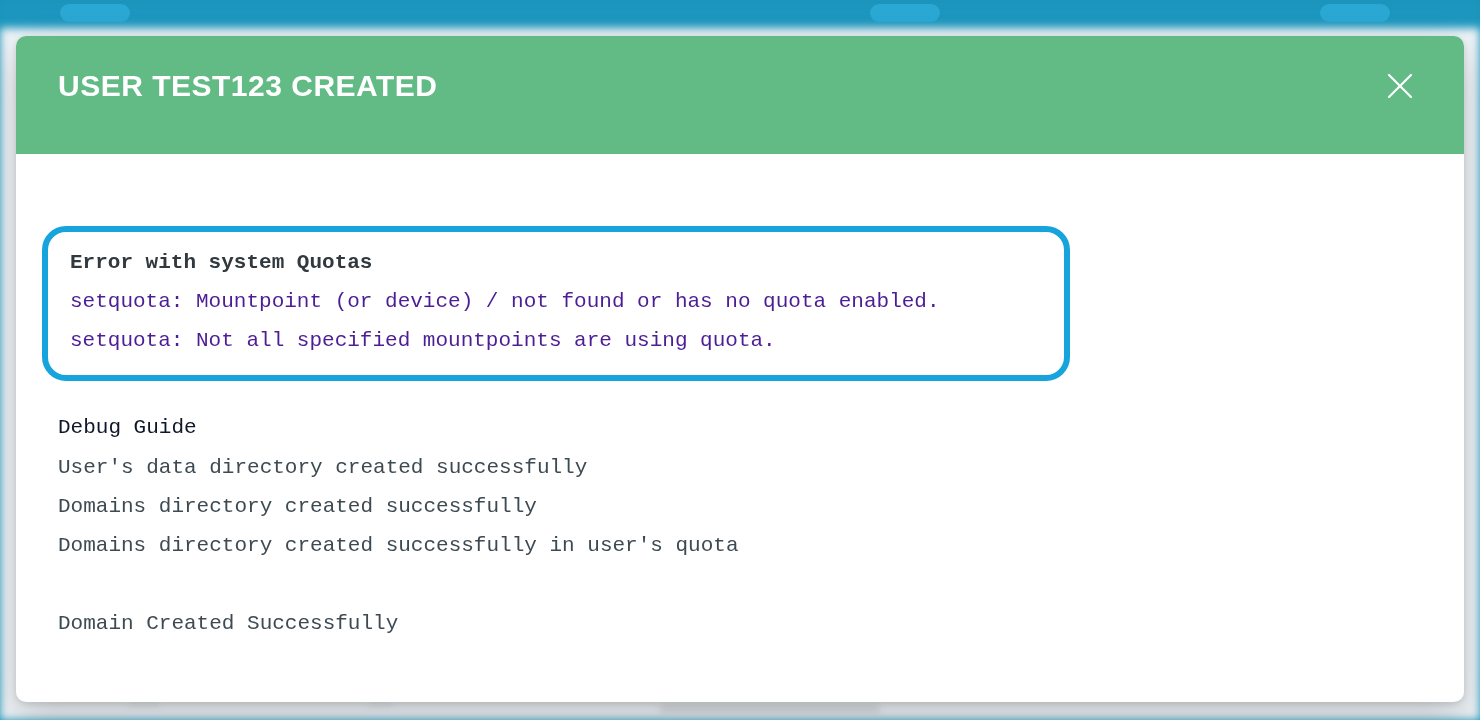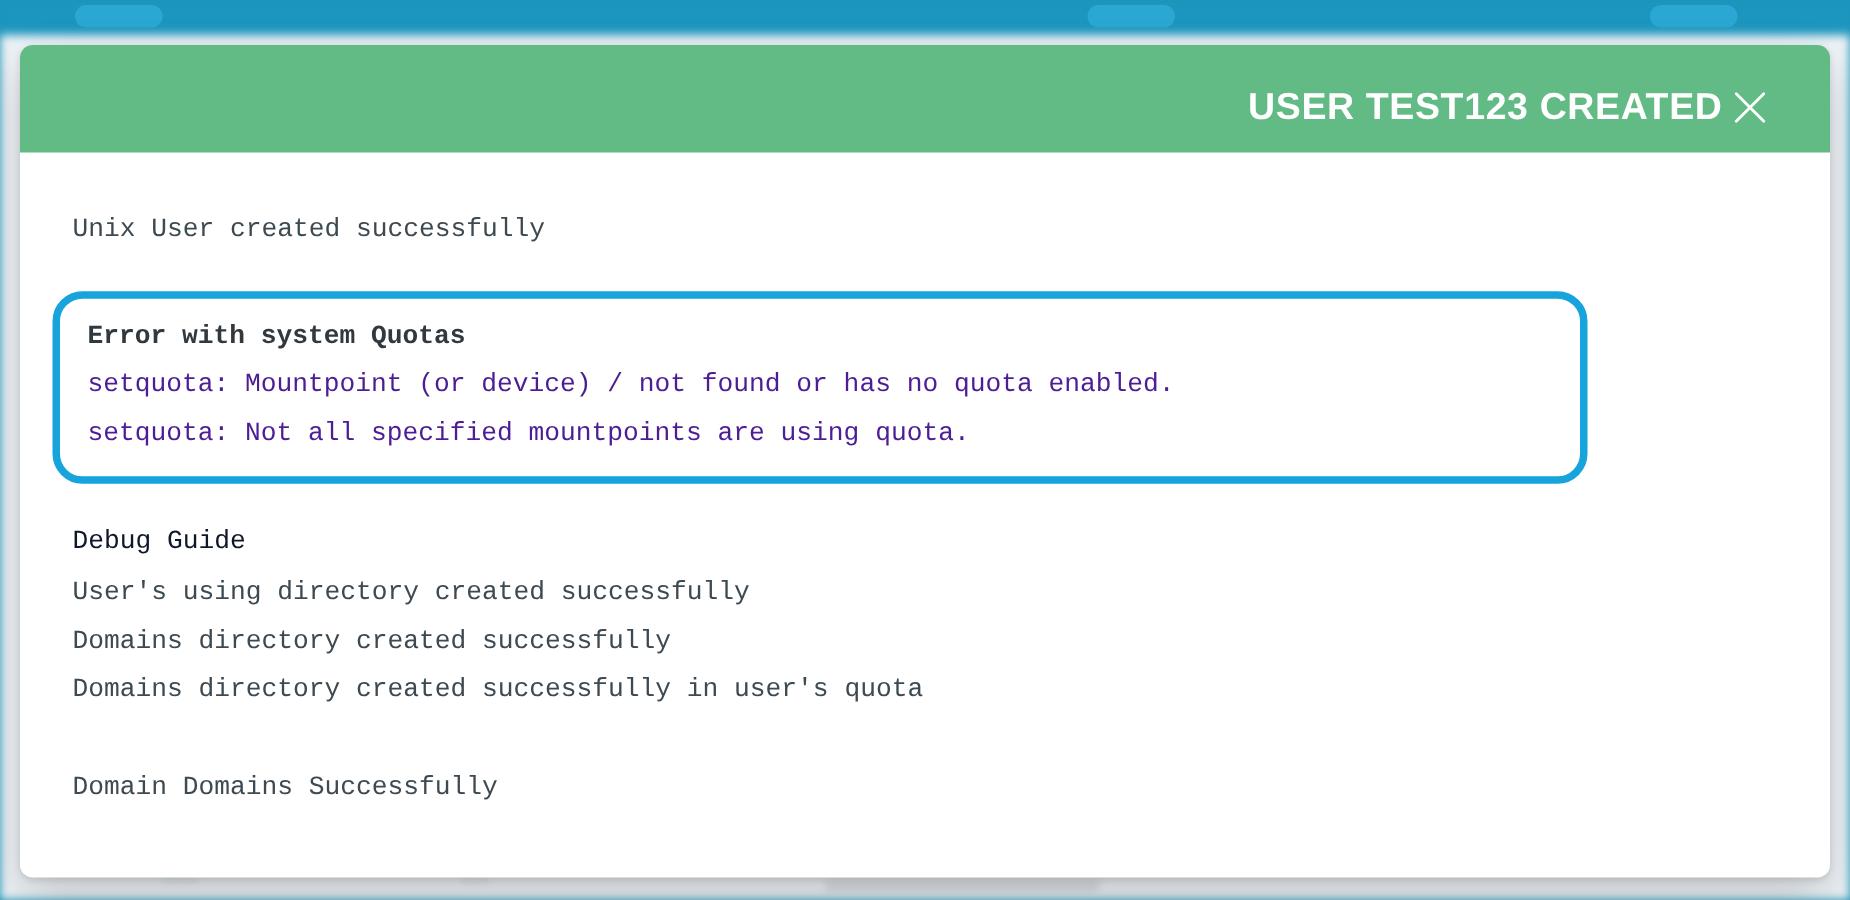--- a/index.html
+++ b/index.html
@@ -30,24 +30,24 @@
       background: #ffffff;
       border-radius: 10px;
       box-shadow: 0 18px 40px rgba(0,0,0,.18), 0 2px 6px rgba(0,0,0,.12);
       overflow: hidden;
       display: flex;
       flex-direction: column;
     }
     .modal-header {
       background: #62bb85;
       color: #ffffff;
-      padding: 28px 42px 14px 42px;
+      padding: 28px 42px 46px 42px;
       display: flex;
       align-items: center;
-      justify-content: flex-end;
+      justify-content: space-between;
     }
     .modal-title {
       font-size: 30px;
       font-weight: 700;
       letter-spacing: .5px;
     }
     .close-btn {
       width: 44px; height: 44px;
       display: flex; align-items: center; justify-content: center;
       cursor: pointer;
@@ -63,21 +63,21 @@
       color: #3e4a52;
     }
 
     .msg { white-space: pre-wrap; }
 
     .error-box {
       margin: 28px 0 28px -16px;
       border: 6px solid #17a3dc;
       border-radius: 24px;
       padding: 12px 22px 14px 22px;
-      width: 1228px;
+      width: 1028px;
       max-width: 100%;
     }
     .error-title { font-weight: 700; color: #31393f; }
     .error-line { color: #4c1d95; }
 
     .link {
       color: #0f172a;
       cursor: pointer;
       display: inline-block;
       margin-bottom: 2px;
@@ -109,28 +109,27 @@
     <div class="modal-title">USER TEST123 CREATED</div>
     <div class="close-btn">
       <svg width="30" height="30" viewBox="0 0 30 30" fill="none" stroke-width="2.2" stroke-linecap="round">
         <line x1="4" y1="4" x2="26" y2="26"></line>
         <line x1="26" y1="4" x2="4" y2="26"></line>
       </svg>
     </div>
   </div>
 
   <div class="modal-body">
-    <div class="msg">Unix User created successfully</div>
 
     <div class="error-box">
       <div class="error-title">Error with system Quotas</div>
       <div class="error-line">setquota: Mountpoint (or device) / not found or has no quota enabled.</div>
       <div class="error-line">setquota: Not all specified mountpoints are using quota.</div>
     </div>
 
     <div class="link">Debug Guide</div>
-    <div class="msg">User's using directory created successfully</div>
+    <div class="msg">User's data directory created successfully</div>
     <div class="msg">Domains directory created successfully</div>
     <div class="msg">Domains directory created successfully in user's quota</div>
     <div style="height:1.85em"></div>
-    <div class="msg">Domain Domains Successfully</div>
+    <div class="msg">Domain Created Successfully</div>
   </div>
 </div>
 
 </body></html>

